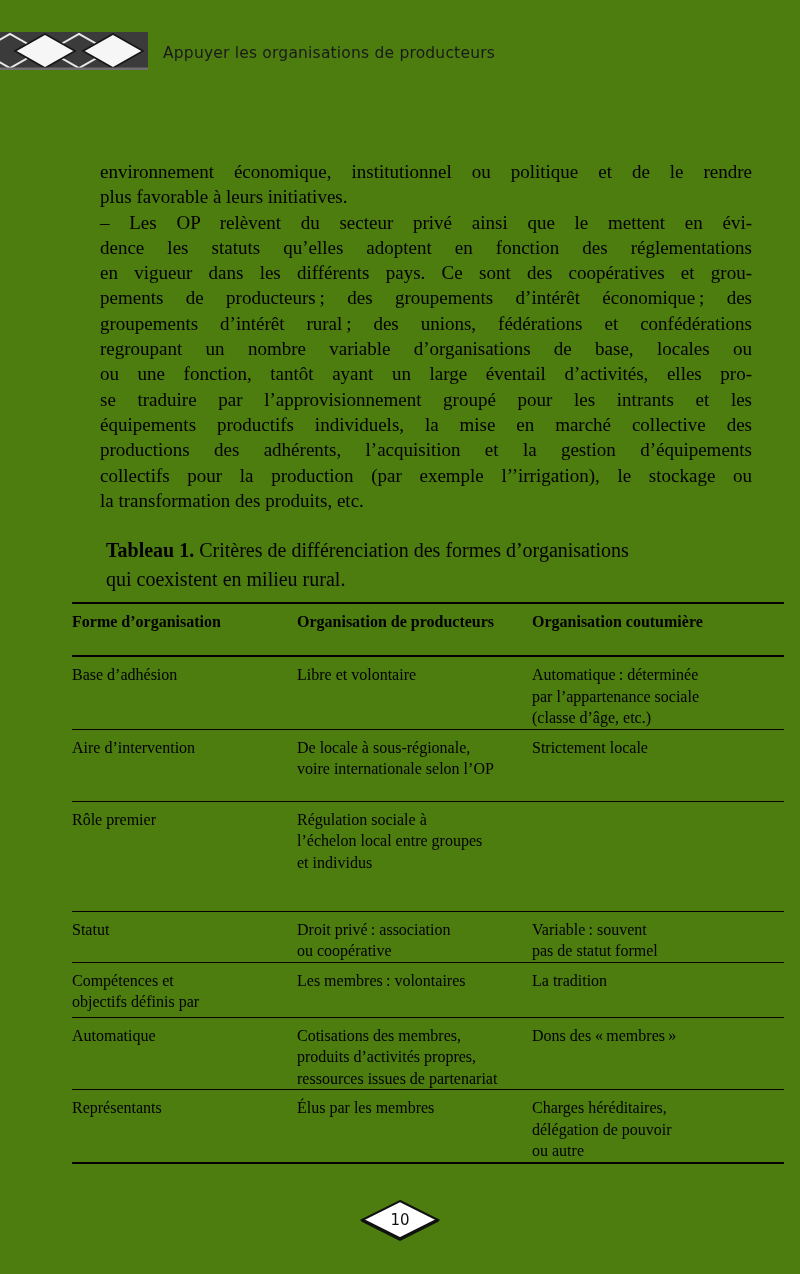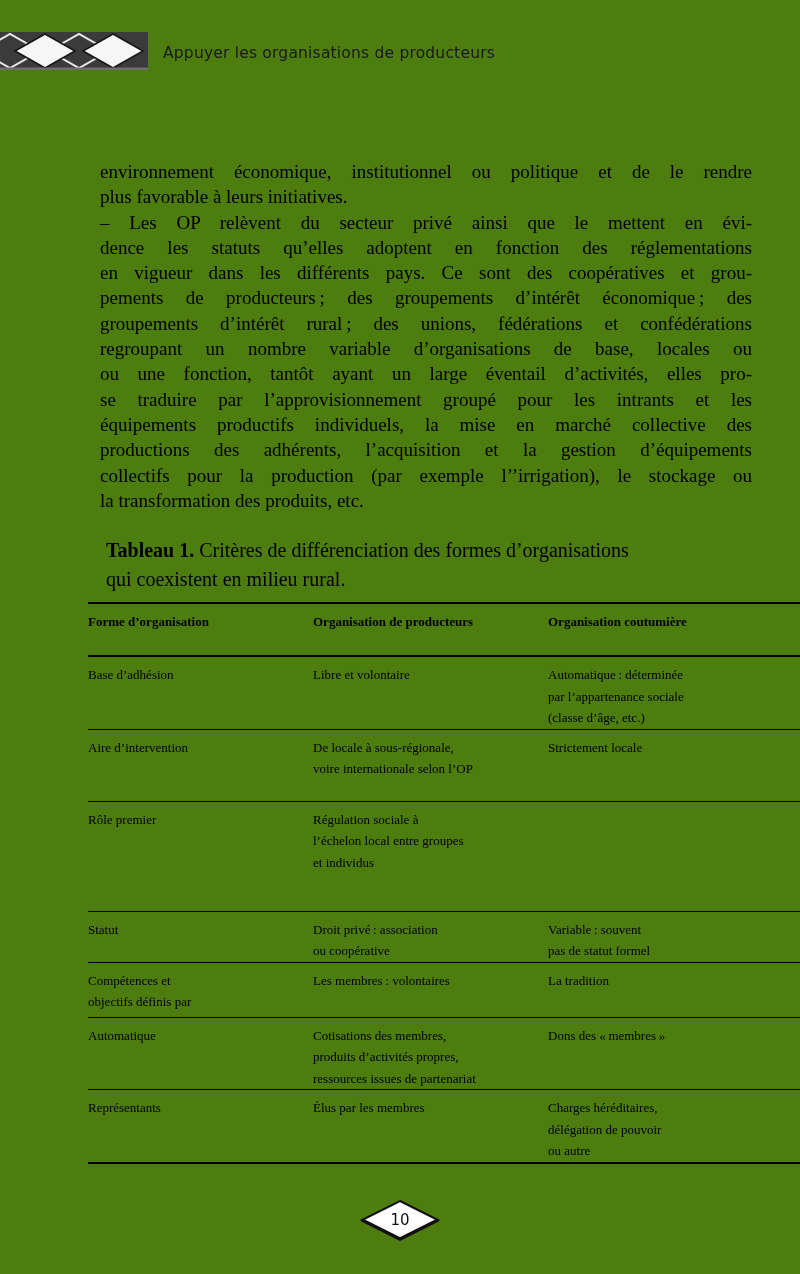--- a/index.html
+++ b/index.html
@@ -52,25 +52,25 @@
     left:72px; top:536px;
     width:660px;
     font-size:20px;
     line-height:29px;
     margin-left:34px;
   }
   .caption b{font-weight:bold;}
   
   .op-table{
     position:absolute;
-    left:88px; top:602px;
+    left:72px; top:602px;
     width:712px;
     border-top:2.5px solid #000;
     border-bottom:2px solid #000;
-    font-size:13px;
+    font-size:16px;
     line-height:21.5px;
     box-sizing:border-box;
   }
   .trow{
     display:grid;
     grid-template-columns:225px 235px 1fr;
     box-sizing:border-box;
     padding-top:7px;
   }
   .trow > div{white-space:pre; overflow:visible;}

